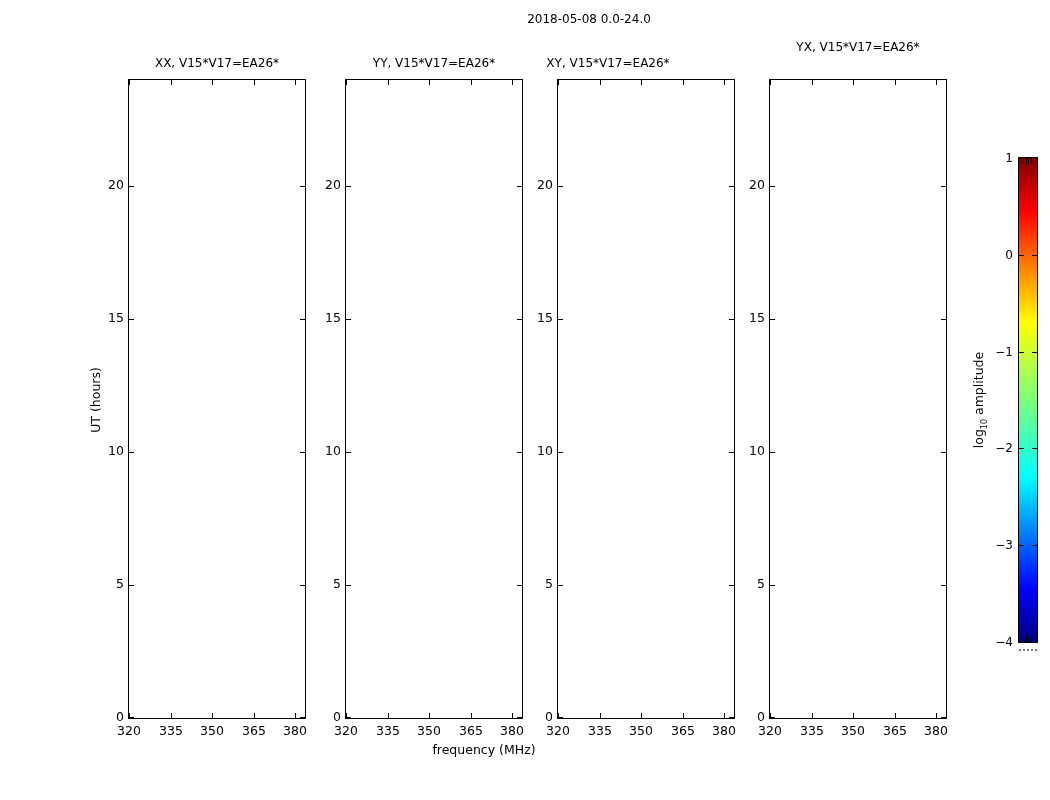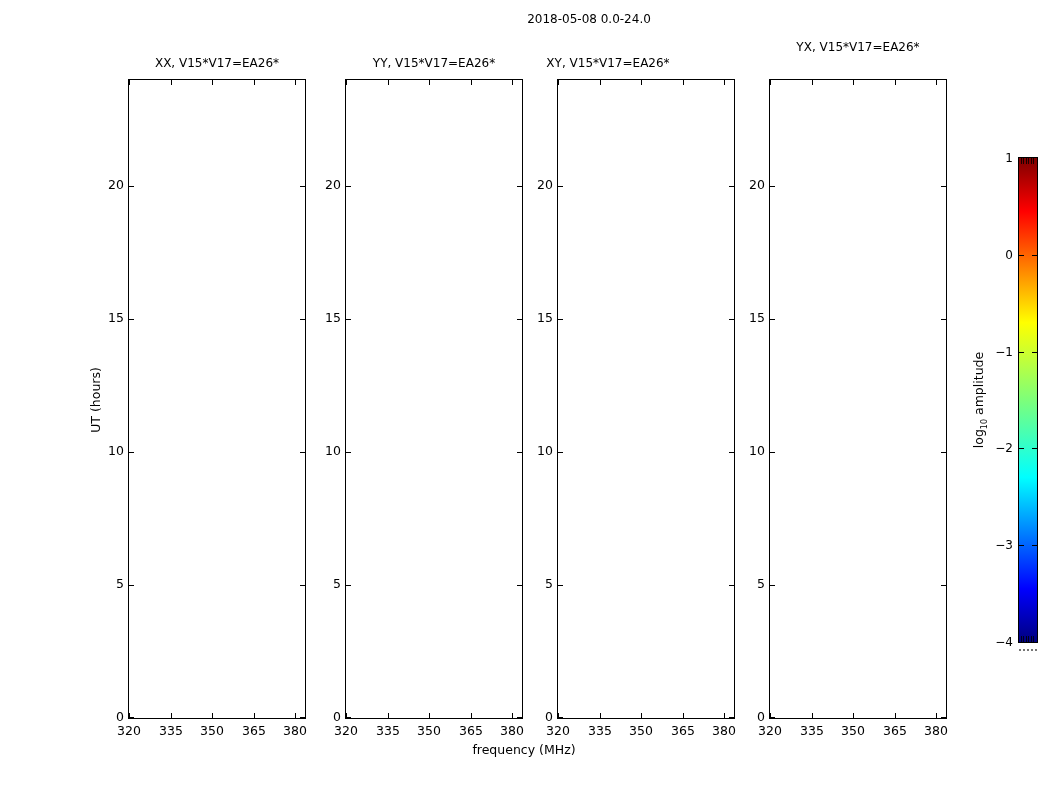--- a/index.html
+++ b/index.html
@@ -26,21 +26,21 @@
   .cbar-dotted{height:0;border-top:2px dotted #777;}
   sub{font-size:8px;}
 </style>
 </head>
 <body>
 
 <div class="abs fig-title" style="left:589px;top:12px;">2018-05-08 0.0-24.0</div>
 
 <div class="abs rot-label" style="left:95px;top:400px;">UT (hours)</div>
 
-<div class="abs xaxis-label" style="left:484px;top:742px;margin-left:40px;">frequency (MHz)</div>
+<div class="abs xaxis-label" style="left:484px;top:742px;">frequency (MHz)</div>
 
 <div id="panels-root">
     <div class="panel-title" style="position: absolute; left: 217px; top: 56px;">XX, V15*V17=EA26*</div>
     <div class="panel-box" style="position: absolute; left: 128px; top: 79px; width: 178px; height: 640px;">
       <div class="tick" style="position: absolute; left: 0px; bottom: 0px; width: 1px; height: 5px;"></div>
       <div class="tick" style="position: absolute; left: 0px; top: 0px; width: 1px; height: 5px;"></div>
       <div class="tick" style="position: absolute; left: 42px; bottom: 0px; width: 1px; height: 5px;"></div>
       <div class="tick" style="position: absolute; left: 42px; top: 0px; width: 1px; height: 5px;"></div>
       <div class="tick" style="position: absolute; left: 83px; bottom: 0px; width: 1px; height: 5px;"></div>
       <div class="tick" style="position: absolute; left: 83px; top: 0px; width: 1px; height: 5px;"></div>

